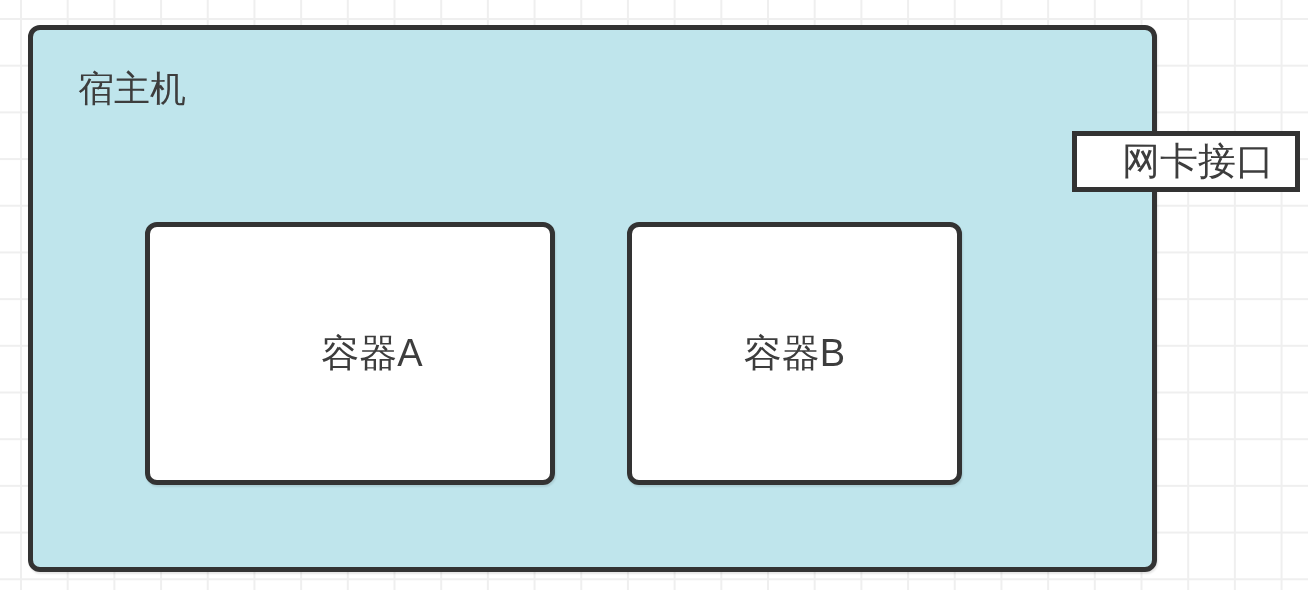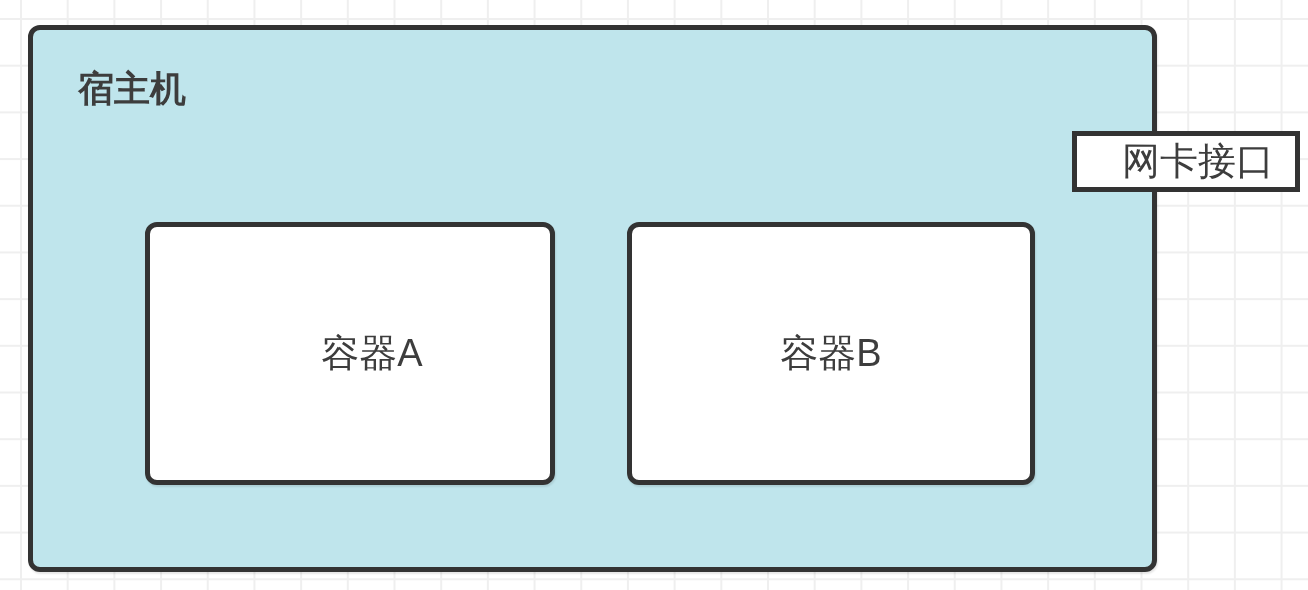--- a/index.html
+++ b/index.html
@@ -38,21 +38,20 @@
   }
   .host-label {
     position: absolute;
     left: 78px;
     top: 68px;
     font-size: 36px;
     line-height: 42px;
     color: #3d3d3d;
     z-index: 2;
     white-space: nowrap;
-    font-weight: bold;
   }
   .host-title {
     position: absolute;
     left: 420px;
     top: 82px;
     width: 430px;
     text-align: center;
     font-size: 38px;
     line-height: 50px;
     color: #3d3d3d;
@@ -75,21 +74,21 @@
     align-items: center;
     justify-content: center;
     z-index: 2;
   }
   .container-box .container-label {
     font-size: 38px;
     color: #3d3d3d;
     white-space: nowrap;
   }
   #container-a { left: 145px; padding-left: 44px; }
-  #container-b { left: 627px; width: 408px; }
+  #container-b { left: 627px; width: 335px; }
 
   
   .nic-box {
     position: absolute;
     left: 1072px;
     top: 131px;
     width: 228px;
     height: 61px;
     box-sizing: border-box;
     background: #ffffff;

